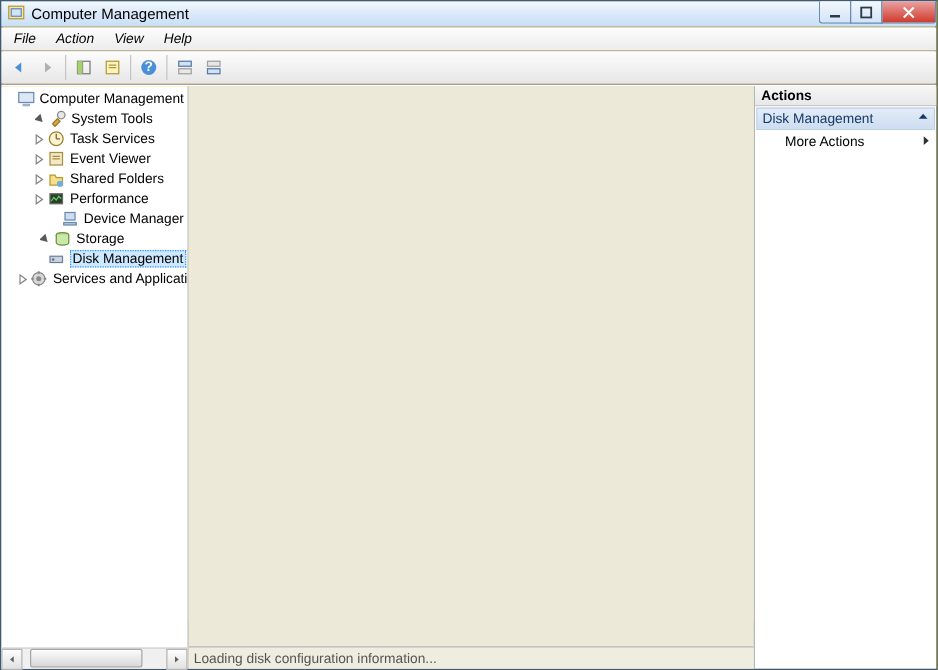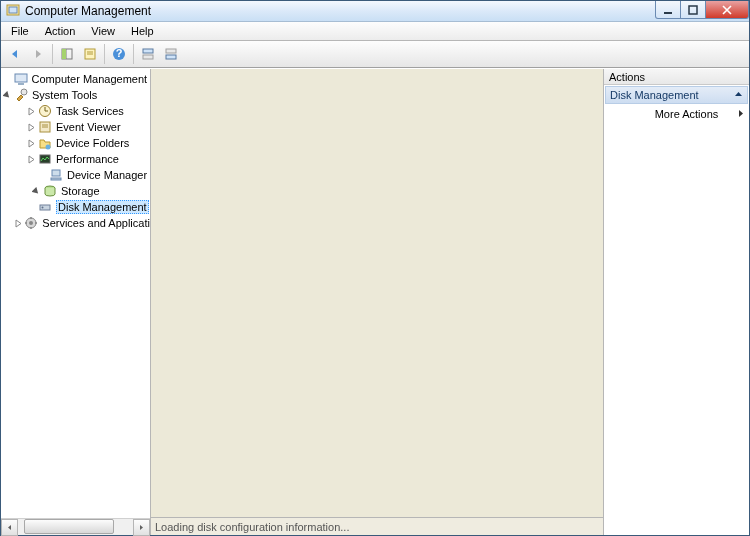--- a/index.html
+++ b/index.html
@@ -11,21 +11,21 @@
   .titlebar .appicon { width: 16px; height: 16px; margin: 0 4px; display: flex; align-items: center; justify-content: center; }
   .titlebar .title { flex: 1; color: #000; font-size: 12px; }
   .winbtns { display: flex; height: 18px; margin-top: -2px; }
   .winbtn { width: 26px; height: 18px; display: flex; align-items: center; justify-content: center; border: 1px solid #6a8ab2; border-top: none; margin-left: -1px; background: linear-gradient(#f3f7fc, #d3e4f7); }
   .winbtn.min { border-bottom-left-radius: 3px; }
   .winbtn.close { background: linear-gradient(#e9a1a1,#d03a2a); border-bottom-right-radius: 3px; color: #fff; width: 44px; }
   .winbtn svg { pointer-events: none; }
 
   
   .menubar { height: 19px; background: linear-gradient(#fdfdfd,#ececec); border-bottom: 1px solid #b6b6b6; display: flex; align-items: center; padding: 0 2px; }
-  .menuitem { padding: 1px 7px; cursor: default; border: 1px solid transparent; border-radius: 2px; }
+  .menuitem { padding: 1px 7px; cursor: default; border: 1px solid transparent; border-radius: 2px; font-style: italic; }
 
   
   .toolbar { height: 27px; background: linear-gradient(#fdfdfd,#e6e6e6); border-bottom: 1px solid #a0a0a0; display: flex; align-items: center; padding: 0 3px; gap: 1px; }
   .tbtn { width: 22px; height: 22px; display: flex; align-items: center; justify-content: center; border: 1px solid transparent; border-radius: 2px; }
   .tsep { width:1px; height:20px; background:#c5c5c5; margin:0 2px; }
 
   
   .content { flex: 1; display: flex; border-top: 1px solid #fff; min-height:0; }
 
   
@@ -41,24 +41,24 @@
   .hscroll .track { flex:1; height:17px; position:relative; }
   .hscroll .thumb { position:absolute; left:6px; width:90px; top:0; height:15px; background:linear-gradient(#fcfcfc,#d8d8d8); border:1px solid #a8a8a8; border-radius:2px; }
 
   
   .centerpane { flex:1; display:flex; flex-direction:column; background:#ece9d8; border-right:1px solid #b6b6b6;gap:20px; }
   .centerpane .body { flex:1; background:#ece9d8; }
   .centerpane .status { height:18px; border-top:1px solid #b6b6b6; background:#efece0; color:#555; padding:1px 4px; display:flex; align-items:center; }
 
   
   .actionspane { width:145px; background:#fff; display:flex; flex-direction:column; }
-  .actionspane .hdr { height:16px; background:linear-gradient(#f6f6f6,#e8e8e8); border-bottom:1px solid #c9c9c9; padding:0 5px; display:flex; align-items:center; font-weight:normal; }
+  .actionspane .hdr { height:16px; background:linear-gradient(#f6f6f6,#e8e8e8); border-bottom:1px solid #c9c9c9; padding:0 5px; display:flex; align-items:center; font-weight:bold; }
   .actionspane .grouphdr { height:18px; background:linear-gradient(#e4ecf7,#cdddf1); border:1px solid #b8cde6; margin:1px; padding:0 4px; display:flex; align-items:center; color:#163a66; position:relative; }
   .actionspane .grouphdr .tri { position:absolute; right:4px; }
-  .actionspane .item { padding:2px 4px 2px 24px; cursor:default; position:relative; height:17px; display:flex; align-items:center;justify-content:center; }
+  .actionspane .item { padding:2px 4px 2px 24px; cursor:default; position:relative; height:17px; display:flex; align-items:center; }
   .actionspane .item .arrow { position:absolute; right:5px; }
 
   
   .window { box-shadow: 0 0 0 1px #000 inset; }
 </style>
 </head>
 <body>
 
 <div class="window">
 
@@ -153,21 +153,21 @@
           <span class="exp"></span>
           <span class="icon">
               <svg width="14" height="14">
                 <rect x="1" y="2" width="12" height="8" fill="#dde8f5" stroke="#6a8ab2"></rect>
                 <rect x="4" y="11" width="6" height="2" fill="#9ab1c8"></rect>
               </svg>
             </span>
           <span class="label">Computer Management (Local</span>
         </div>
 
-        <div class="treerow" style="padding-left:0">
+        <div class="treerow" style="padding-left:25px">
           <span class="exp">
               <svg width="9" height="9">
                 <path d="M1 1 L7 4.5 L1 8 Z" fill="#595959" transform="rotate(45 4 4.5)"></path>
               </svg>
             </span>
           <span class="icon">
               <svg width="14" height="14">
                 <path d="M3 11 L7 7 L9 9 L5 13 Z" fill="#d8a84a" stroke="#a07820"></path>
                 <circle cx="10" cy="4" r="3" fill="#e8e8e8" stroke="#888"></circle>
               </svg>
@@ -212,21 +212,21 @@
               <svg width="9" height="9">
                 <path d="M2 1 L7 4.5 L2 8 Z" fill="none" stroke="#888"></path>
               </svg>
             </span>
           <span class="icon">
               <svg width="14" height="14">
                 <path d="M2 4 L6 4 L7 6 L12 6 L12 12 L2 12 Z" fill="#f7df87" stroke="#b89830"></path>
                 <circle cx="10" cy="11" r="2.5" fill="#6ab0e0"></circle>
               </svg>
             </span>
-          <span class="label">Device Folders</span>
+          <span class="label">Shared Folders</span>
         </div>
 
         <div class="treerow" style="padding-left:24px">
           <span class="exp">
               <svg width="9" height="9">
                 <path d="M2 1 L7 4.5 L2 8 Z" fill="none" stroke="#888"></path>
               </svg>
             </span>
           <span class="icon">
               <svg width="14" height="14">

